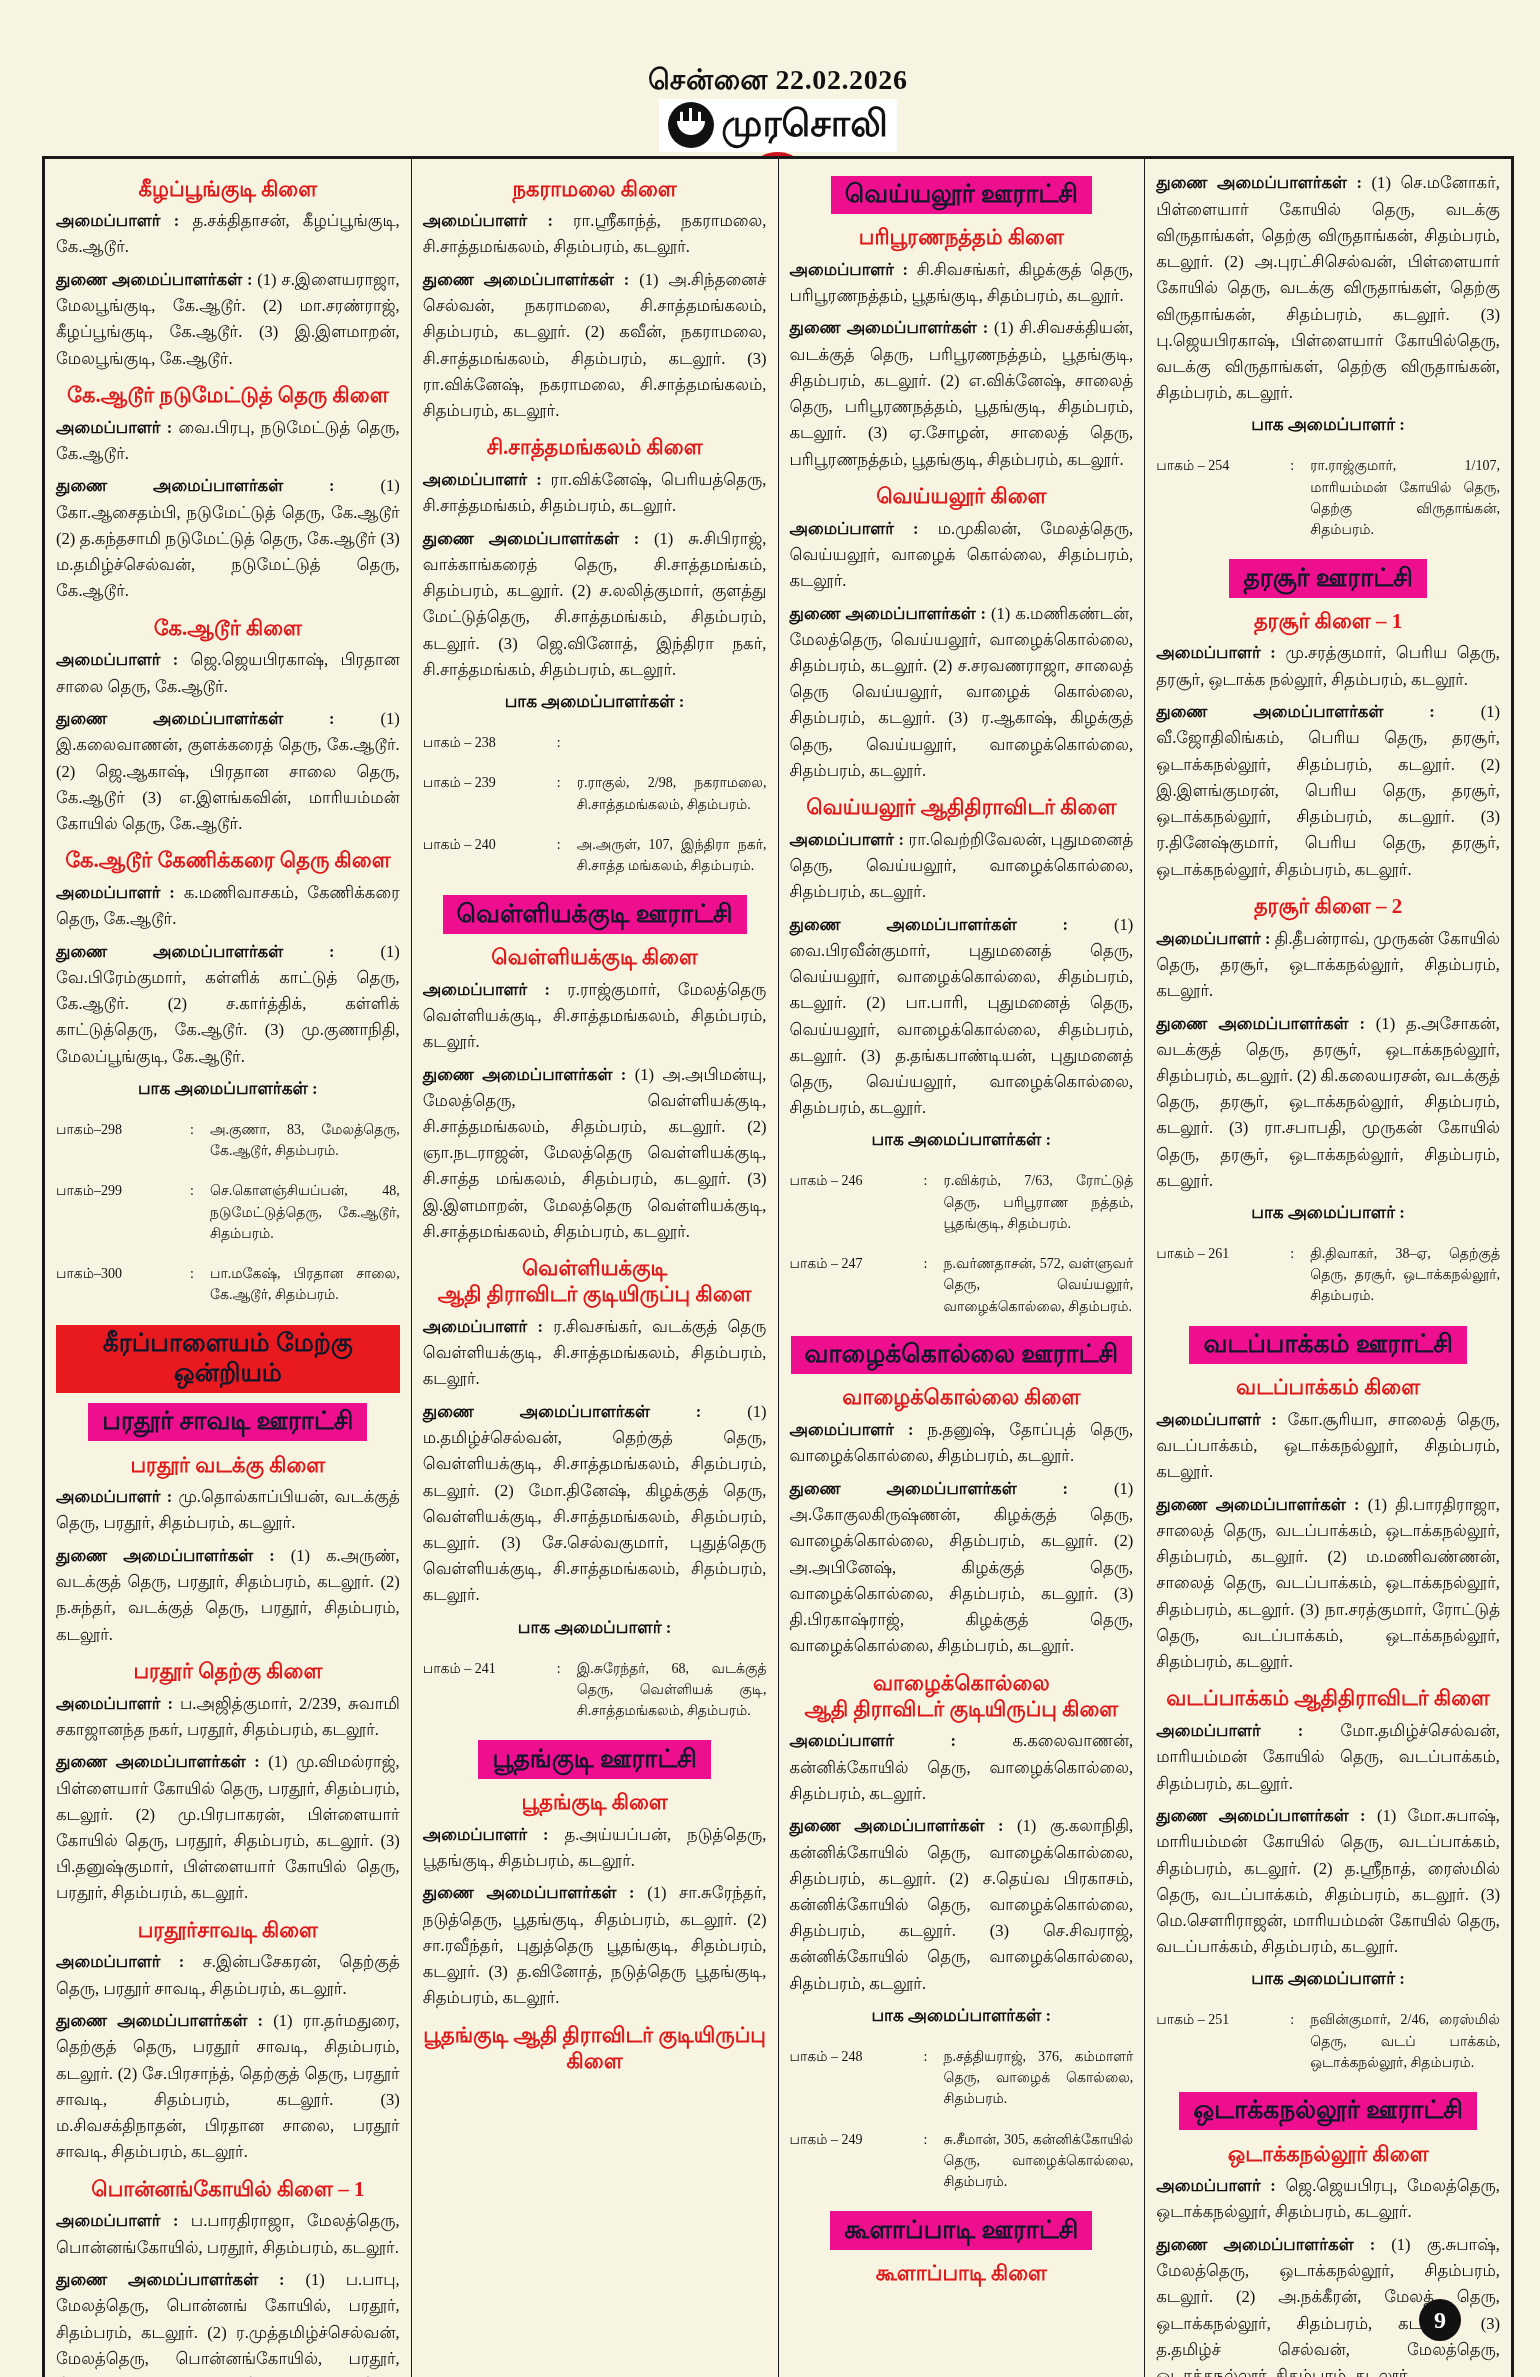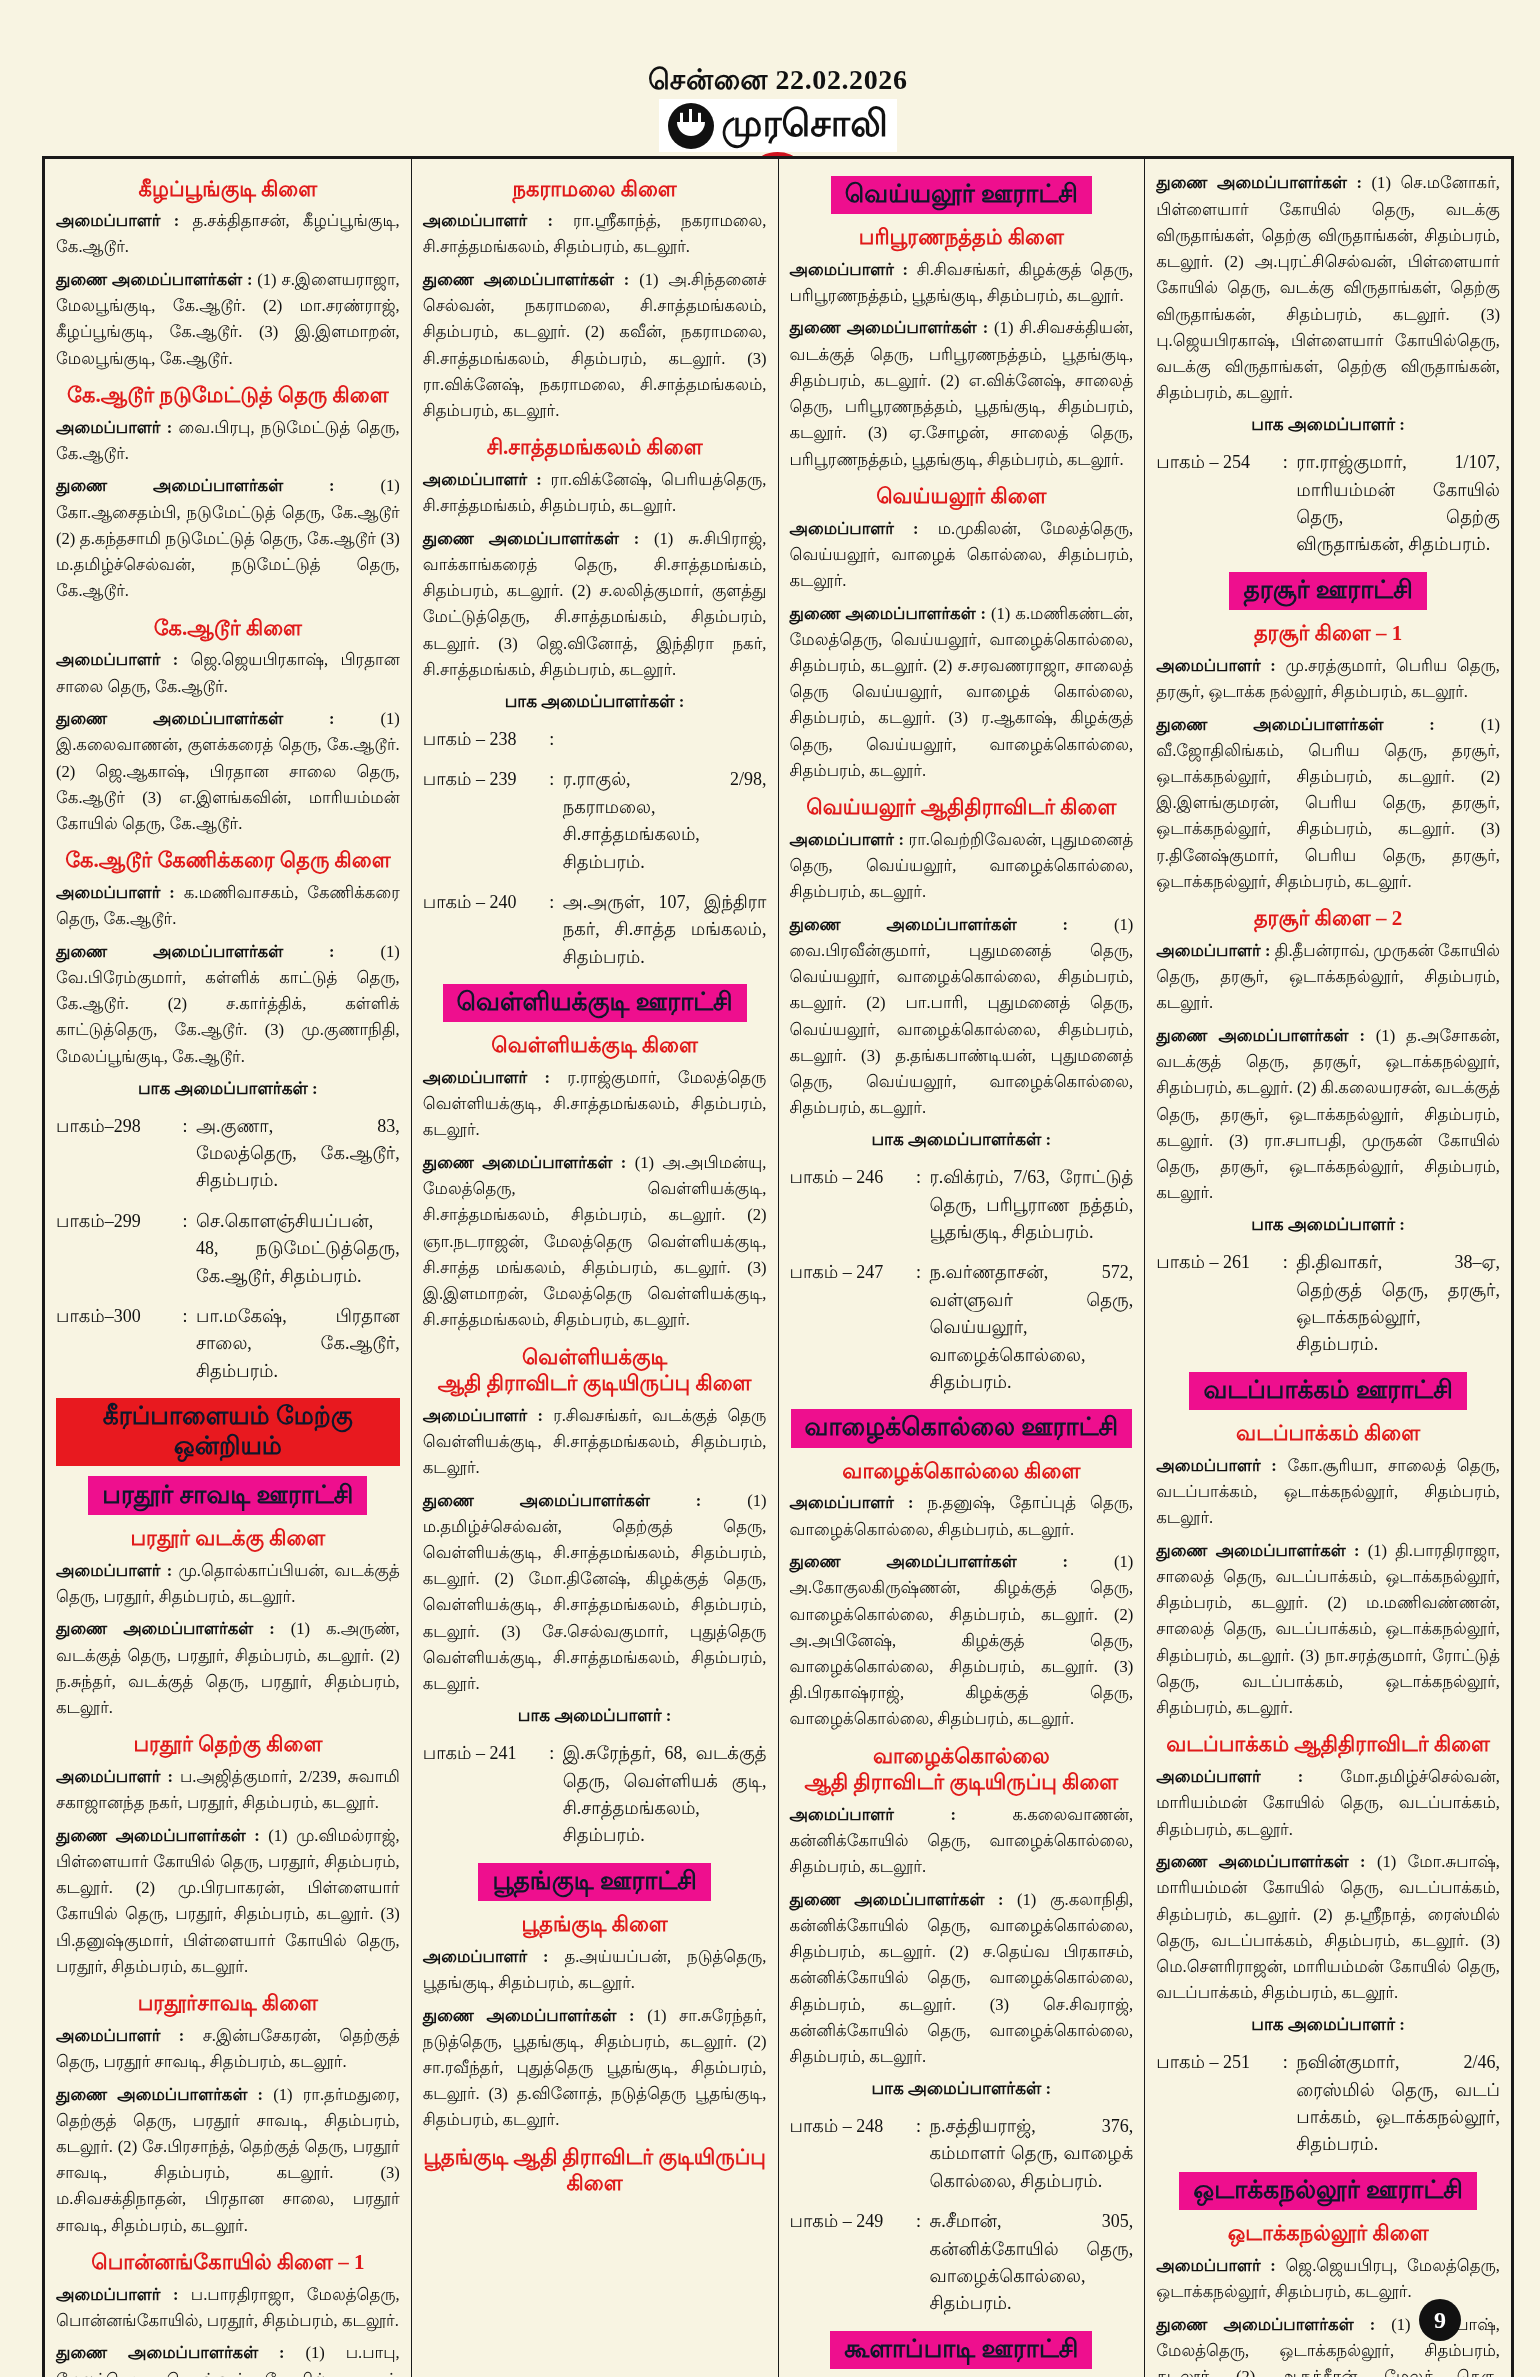--- a/index.html
+++ b/index.html
@@ -7,21 +7,21 @@
     width:1541px;height:2377px;position:relative;
     background:#f8f4e2;
     font-family:"Liberation Serif","DejaVu Serif",serif;
     color:#111;overflow:hidden;
   }
   
   .masthead{position:absolute;top:64px;left:42px;right:27.5px;height:70px;display:flex;align-items:center;flex-direction:column;}
   .mh-city{font-size:28px;font-weight:bold;white-space:nowrap;letter-spacing:0.6px;}
   .mh-rule{flex:1;height:6.4px;margin:0 11.5px;
     background:linear-gradient(#111 0 1.9px,transparent 1.9px 4.5px,#111 4.5px 6.4px);}
-  .mh-logo{display:flex;align-items:center;gap:7.7px;background:#fff;padding:2.6px 9px;}
+  .mh-logo{display:flex;align-items:flex-start;gap:7.7px;background:#fff;padding:2.6px 9px;}
   .mh-logo-icon{width:46px;height:46px;border-radius:50%;background:#111;position:relative;flex:0 0 auto;}
   .mh-logo-icon:before{content:"";position:absolute;left:9px;top:19px;width:28px;height:14px;
     border-radius:0 0 14px 14px;background:#fff;}
   .mh-logo-icon:after{content:"";position:absolute;left:21px;top:6.4px;width:3.8px;height:12.8px;background:#fff;
     box-shadow:-9px 3.8px 0 0 #fff, 9px 3.8px 0 0 #fff;transform:rotate(0deg);}
   .mh-title{font-size:37px;font-weight:bold;white-space:nowrap;}
   .mh-page{width:59px;height:59px;border-radius:50%;background:#fff;border:4.5px solid #cf1420;
     box-shadow:0 0 0 3.2px #1a1a1a inset, 1.9px 2.6px 0 1.3px #1a1a1a;
     display:flex;align-items:center;justify-content:center;
     font-size:33px;font-weight:bold;color:#111;flex:0 0 auto;}
@@ -35,21 +35,21 @@
   .sec-heading{color:#e01a1a;font-weight:bold;text-align:center;
     font-size:21px;line-height:1.25;margin:10.2px 0 6.4px 0;white-space:pre-line;}
   .band-wrap{text-align:center;margin:10.2px 0 3.8px 0;}
   .band{display:inline-block;color:#0f172a;font-weight:bold;font-size:25px;line-height:1.2;
     padding:3.2px 14px 5.1px 14px;}
   .band.red{background:#e8191f;}
   .band.pink{background:#ee0f8e;}
   .para{margin:5.1px 0 6.4px 0;font-size:16.6px;line-height:1.58;text-align:justify;}
   .para b{font-weight:bold;}
   .center-label{font-weight:bold;text-align:center;font-size:17px;margin:9px 0 5.1px 0;}
-  .part-row{display:flex;font-size:18px;line-height:1.52;margin:13px 0;}
+  .part-row{display:flex;font-size:14px;line-height:1.52;margin:19px 0;gap:7px;}
   .part-num{flex:0 0 118px;white-space:nowrap;}
   .part-colon{flex:0 0 22px;text-align:center;}
   .part-txt{flex:1;text-align:justify;}
   
   .page-badge-bottom{position:absolute;left:1419px;top:2299px;width:42px;height:42px;border-radius:50%;
     background:#111;color:#fff;display:flex;align-items:center;justify-content:center;
     font-size:24px;font-weight:bold;}
 </style>
 </head>
 <body>

